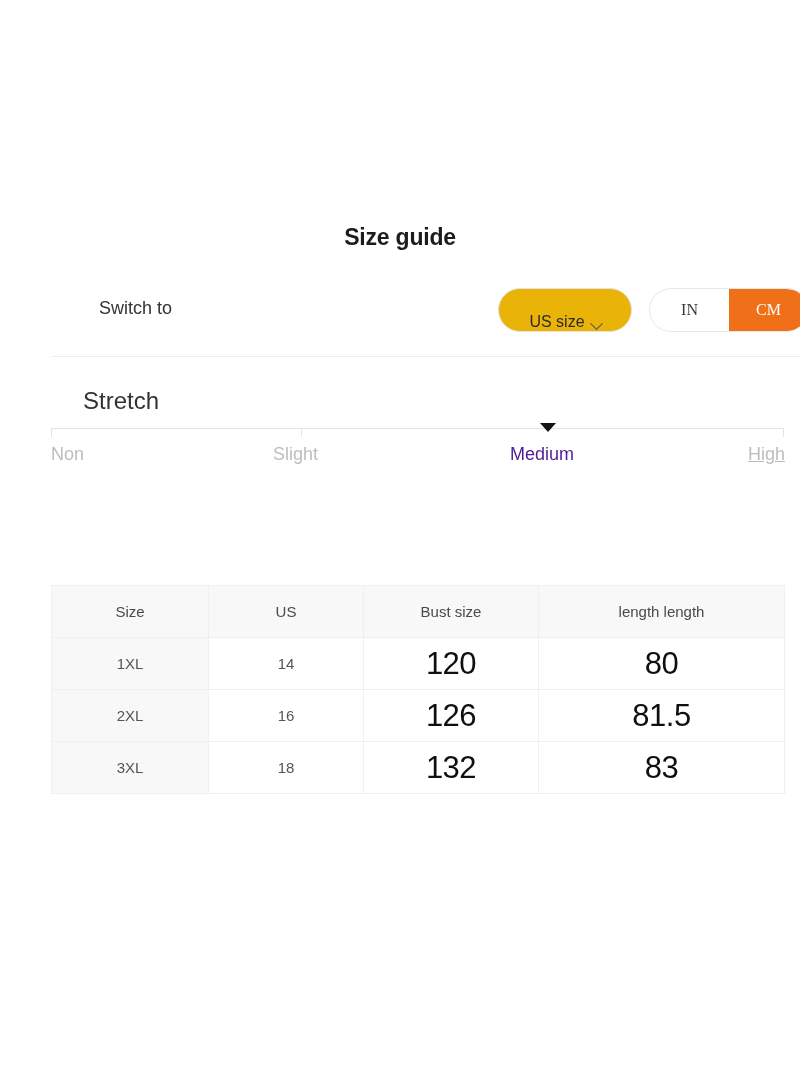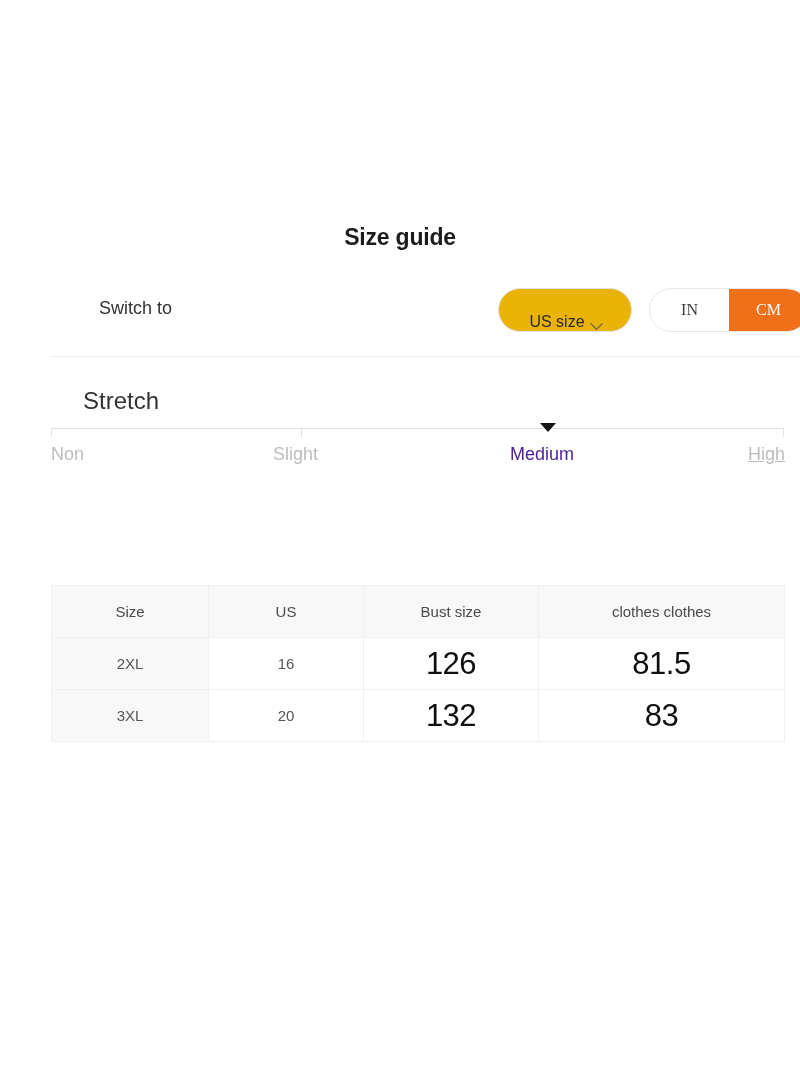--- a/index.html
+++ b/index.html
@@ -271,32 +271,38 @@
       <col class="col-size">
         <col class="col-us">
         <col class="col-bust">
         <col class="col-len">
     </colgroup>
     <thead>
       <tr>
         <th>Size</th>
         <th>US</th>
         <th>Bust size</th>
-        <th>clothes clothes</th>
+        <th>length length</th>
       </tr>
     </thead>
     <tbody>
+      <tr>
+        <td class="cell-size">1XL</td>
+        <td class="cell-us">14</td>
+        <td class="cell-num">120</td>
+        <td class="cell-num">80</td>
+      </tr>
       <tr>
         <td class="cell-size">2XL</td>
         <td class="cell-us">16</td>
         <td class="cell-num">126</td>
         <td class="cell-num">81.5</td>
       </tr>
       <tr>
         <td class="cell-size">3XL</td>
-        <td class="cell-us">20</td>
+        <td class="cell-us">18</td>
         <td class="cell-num">132</td>
         <td class="cell-num">83</td>
       </tr>
     </tbody>
   </table>
 
 </div>
 
 </body></html>

